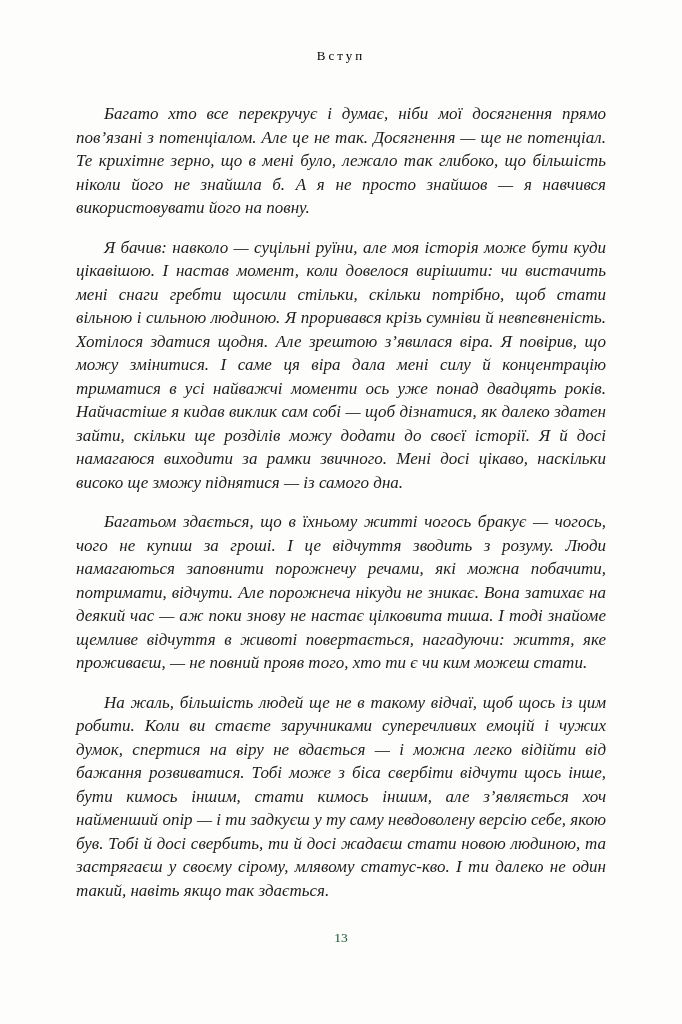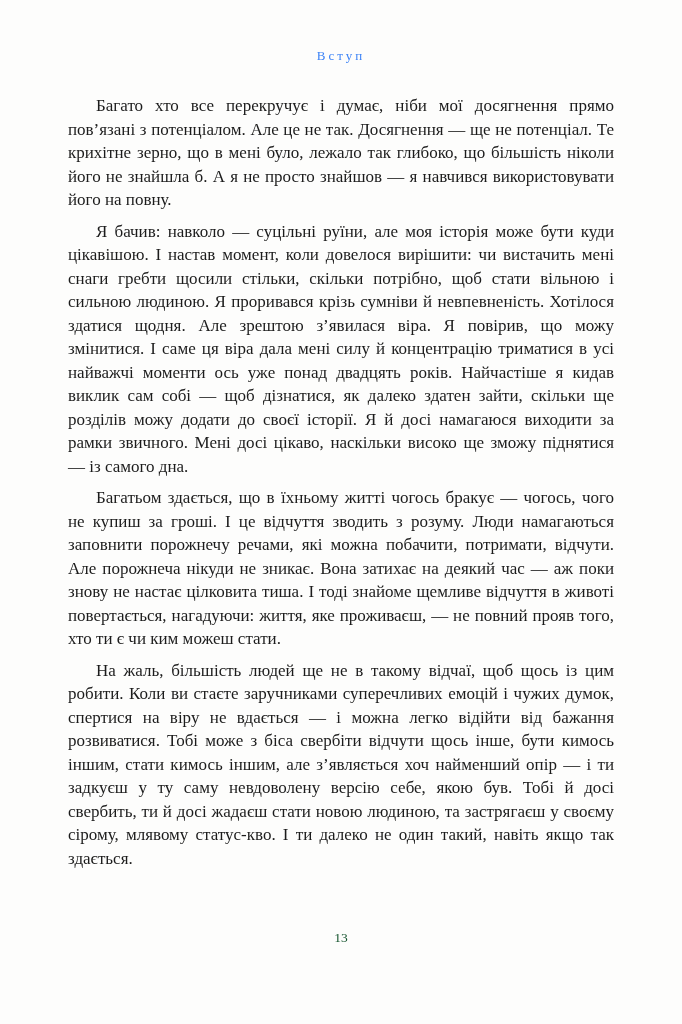--- a/index.html
+++ b/index.html
@@ -18,36 +18,37 @@
       margin: 0 auto;
     }
     .running-head {
       position: absolute;
       top: 48px;
       left: 0;
       width: 100%;
       text-align: center;
       font-size: 13px;
       letter-spacing: 3px;
-      color: #3b82f6;
+      color: #000000;
     }
     .content {
       position: absolute;
       top: 86px;
       left: 60px;
       width: 562px;
       font-size: 17px;
       line-height: 23.5px;
       text-align: justify;
       color: #1c1c1c;
     }
     .content p {
-      margin: 8px;
+      margin: 16px;
       padding: 0;
       text-indent: 28px;
+      font-style: italic;
     }
     .page-number {
       position: absolute;
       top: 930px;
       left: 0;
       width: 100%;
       text-align: center;
       font-size: 13.5px;
       color: #14532d;
     }

